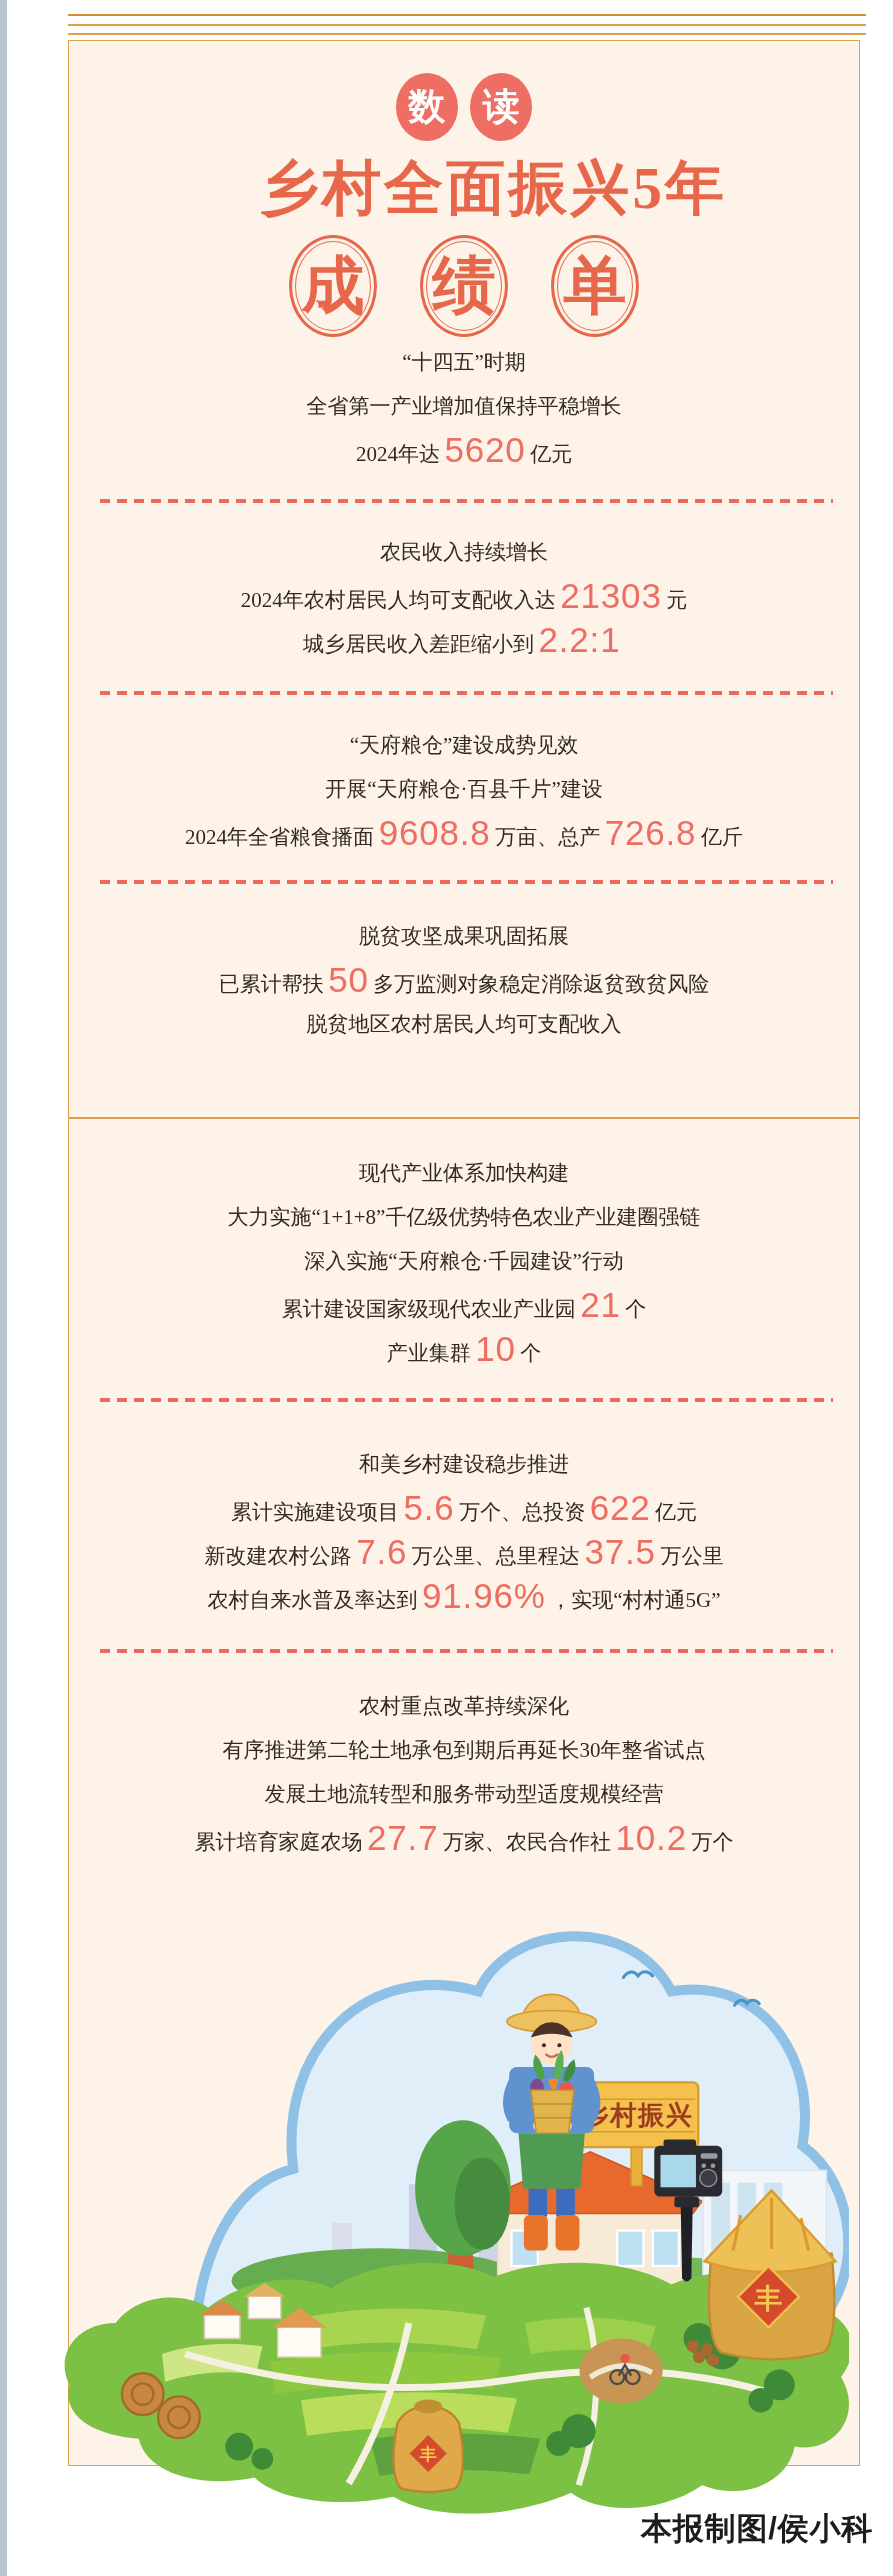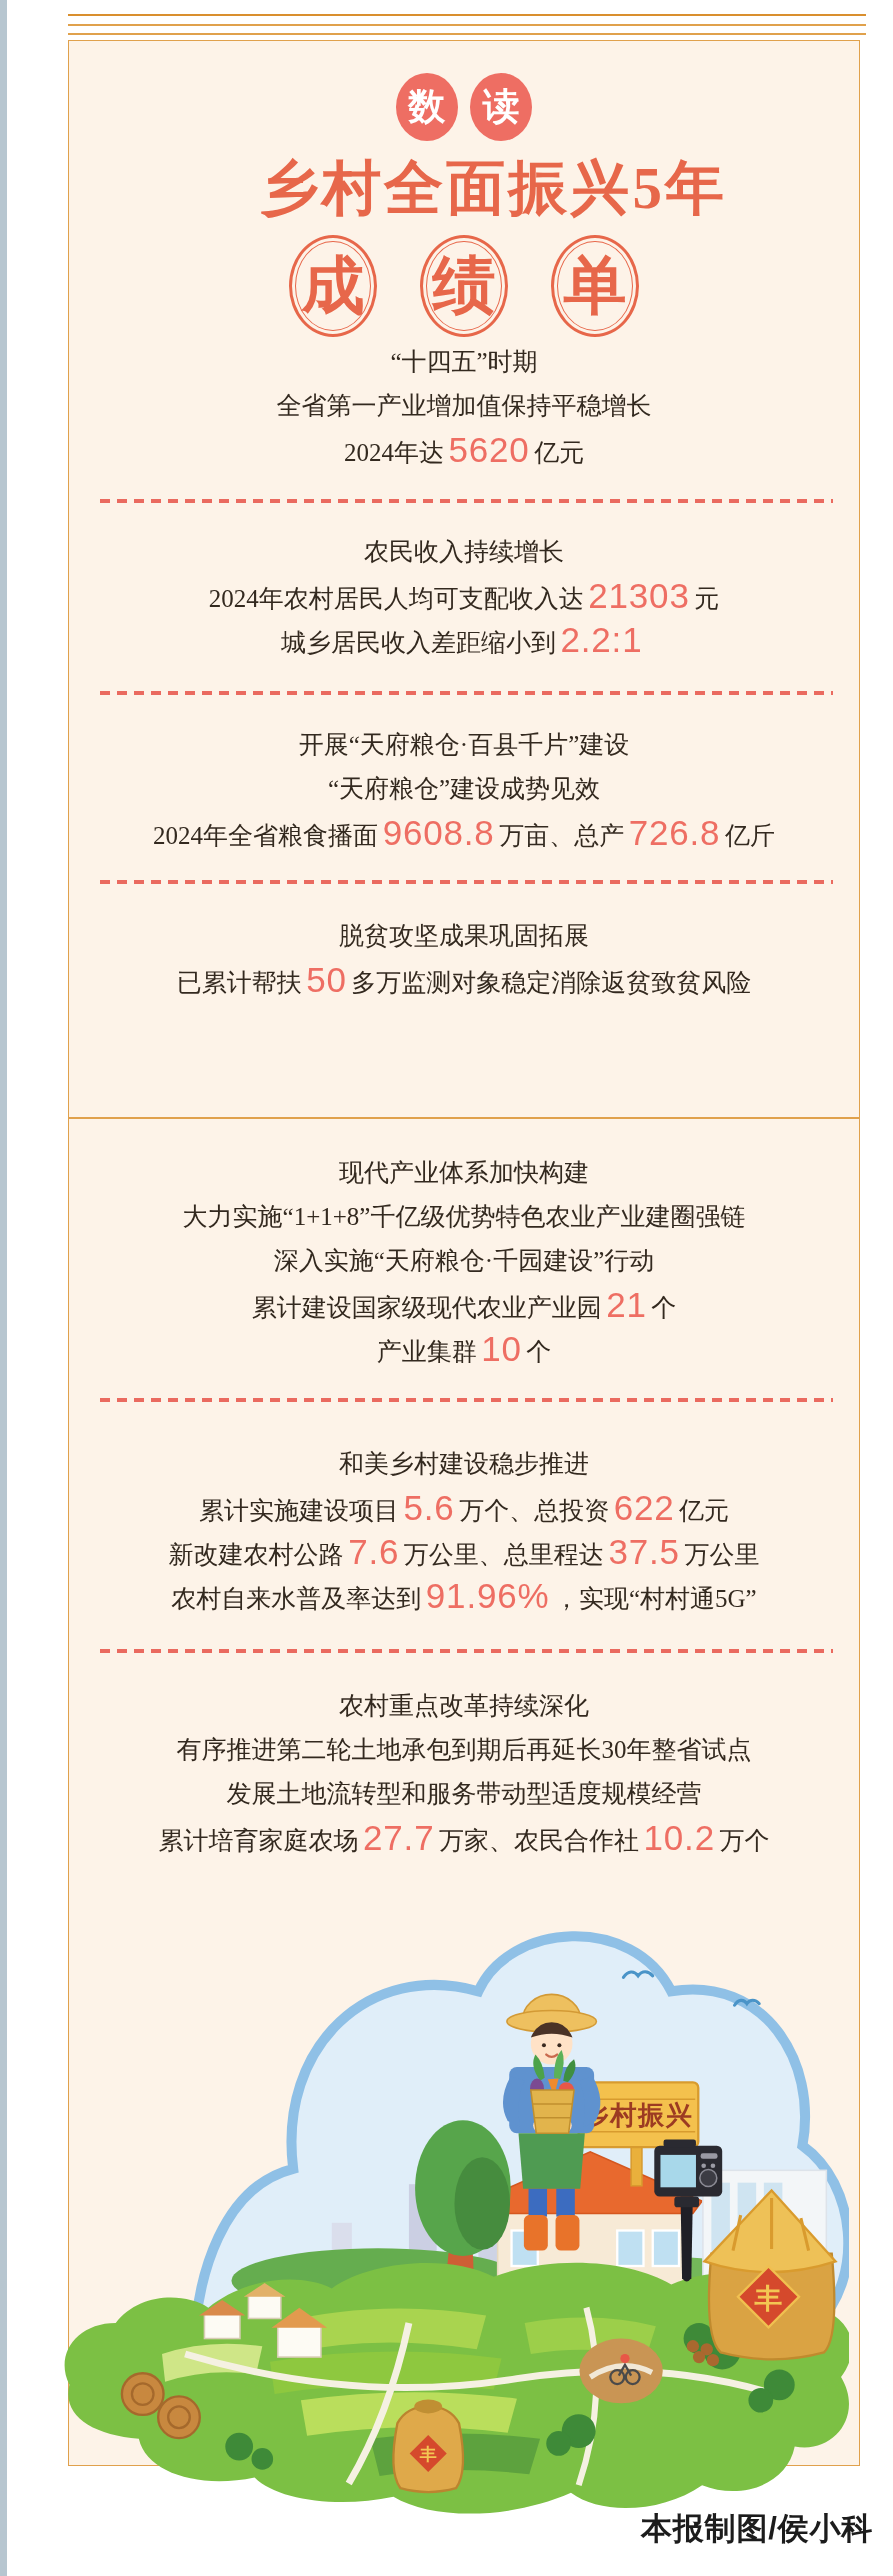--- a/index.html
+++ b/index.html
@@ -23,21 +23,21 @@
          display:flex;align-items:center;justify-content:center;font-size:37px;font-weight:bold;}
   .main-title{position:absolute;left:68px;top:151px;width:851px;text-align:center;
               font-size:59px;font-weight:bold;color:var(--title-orange);letter-spacing:3.1px;line-height:74px;}
   .stamps{position:absolute;left:68px;top:235px;width:792px;display:flex;justify-content:center;gap:43px;}
   .stamp{position:relative;width:88px;height:102px;border:3.1px solid var(--title-orange);border-radius:50%;
          display:flex;align-items:center;justify-content:center;font-size:63px;font-weight:bold;color:var(--title-orange);}
   .stamp::before{content:"";position:absolute;inset:3.1px;border:1.5px solid var(--title-orange);border-radius:50%;}
   .stamp span{position:relative;}
   .section{position:absolute;left:68px;width:792px;text-align:center;}
   .line{height:44px;line-height:44px;white-space:nowrap;}
-  .seg{font-size:25px;color:var(--text-dark);}
+  .seg{font-size:21px;color:var(--text-dark);}
   .seg.hl{font-family:"Liberation Sans",sans-serif;font-size:35px;font-weight:normal;color:var(--accent-red);
           padding:0 4.6px;letter-spacing:0.8px;vertical-align:-0.8px;}
   .divider{position:absolute;left:100px;width:733px;height:3.9px;
            background:repeating-linear-gradient(90deg,var(--divider-red) 0 10px,transparent 10px 17px);}
   .credit{position:absolute;left:610px;top:2508px;width:232px;font-family:"Liberation Sans",sans-serif;
           font-size:31px;font-weight:bold;color:var(--credit-black);letter-spacing:0.8px;margin-left:31px;}
   .illu{position:absolute;left:46px;top:1891px;width:803px;height:625px;}
   svg text{font-family:"Liberation Sans",sans-serif;}
 </style>
 </head>
@@ -83,28 +83,29 @@
       <div class="line"><span class="seg">2024年达</span><span class="seg hl">5620</span><span class="seg">亿元</span></div>
     </div>
   <div class="divider" style="top:499px"></div>
   <div class="section" style="top:530px">
       <div class="line"><span class="seg">农民收入持续增长</span></div>
       <div class="line"><span class="seg">2024年农村居民人均可支配收入达</span><span class="seg hl">21303</span><span class="seg">元</span></div>
       <div class="line"><span class="seg">城乡居民收入差距缩小到</span><span class="seg hl">2.2:1</span></div>
     </div>
   <div class="divider" style="top:691px"></div>
   <div class="section" style="top:723px">
+      <div class="line"><span class="seg">“天府粮仓”建设成势见效</span></div>
       <div class="line"><span class="seg">开展“天府粮仓·百县千片”建设</span></div>
-      <div class="line"><span class="seg">“天府粮仓”建设成势见效</span></div>
       <div class="line"><span class="seg">2024年全省粮食播面</span><span class="seg hl">9608.8</span><span class="seg">万亩、总产</span><span class="seg hl">726.8</span><span class="seg">亿斤</span></div>
     </div>
   <div class="divider" style="top:880px"></div>
   <div class="section" style="top:914px">
       <div class="line"><span class="seg">脱贫攻坚成果巩固拓展</span></div>
       <div class="line"><span class="seg">已累计帮扶</span><span class="seg hl">50</span><span class="seg">多万监测对象稳定消除返贫致贫风险</span></div>
+      <div class="line"><span class="seg">脱贫地区农村居民人均可支配收入</span></div>
     </div>
 
   <div class="section" style="top:1151px">
       <div class="line"><span class="seg">现代产业体系加快构建</span></div>
       <div class="line"><span class="seg">大力实施“1+1+8”千亿级优势特色农业产业建圈强链</span></div>
       <div class="line"><span class="seg">深入实施“天府粮仓·千园建设”行动</span></div>
       <div class="line"><span class="seg">累计建设国家级现代农业产业园</span><span class="seg hl">21</span><span class="seg">个</span></div>
       <div class="line"><span class="seg">产业集群</span><span class="seg hl">10</span><span class="seg">个</span></div>
     </div>
   <div class="divider" style="top:1398px"></div>

